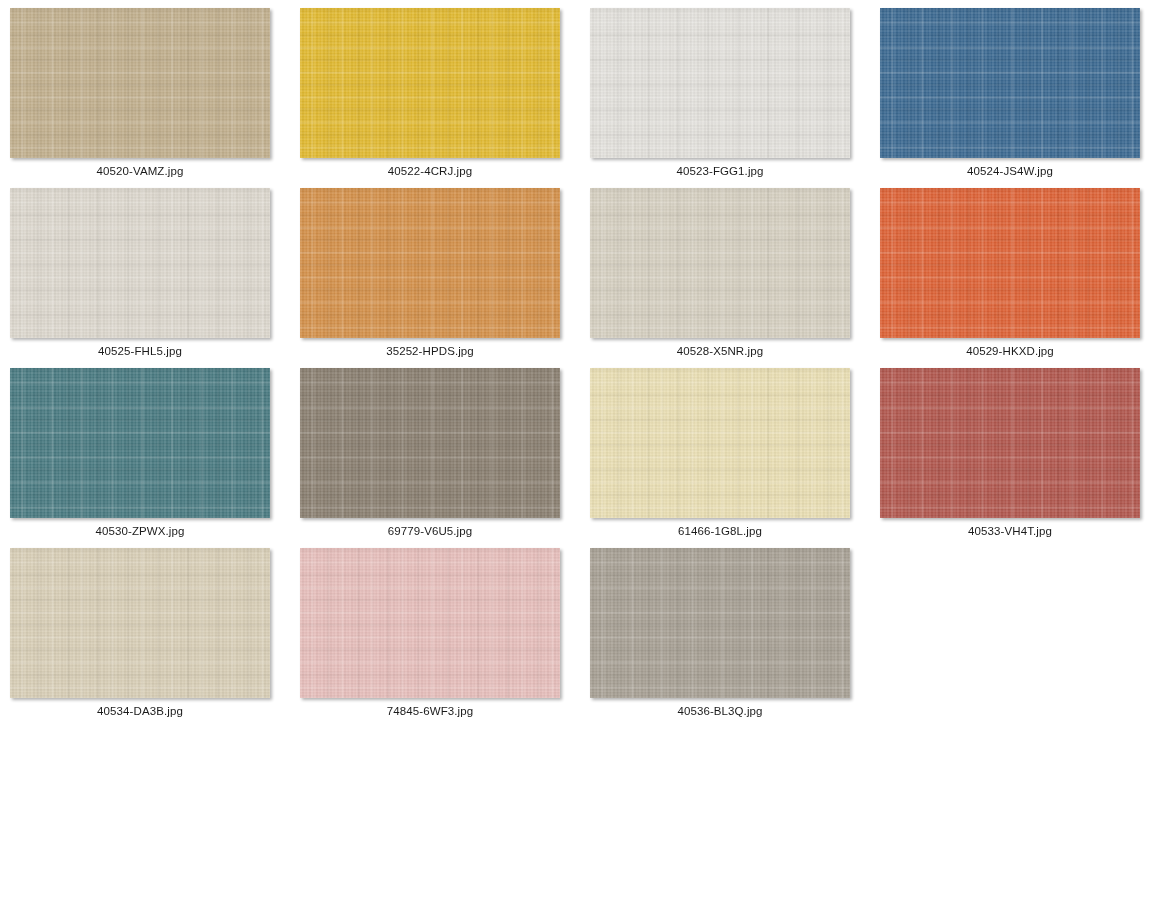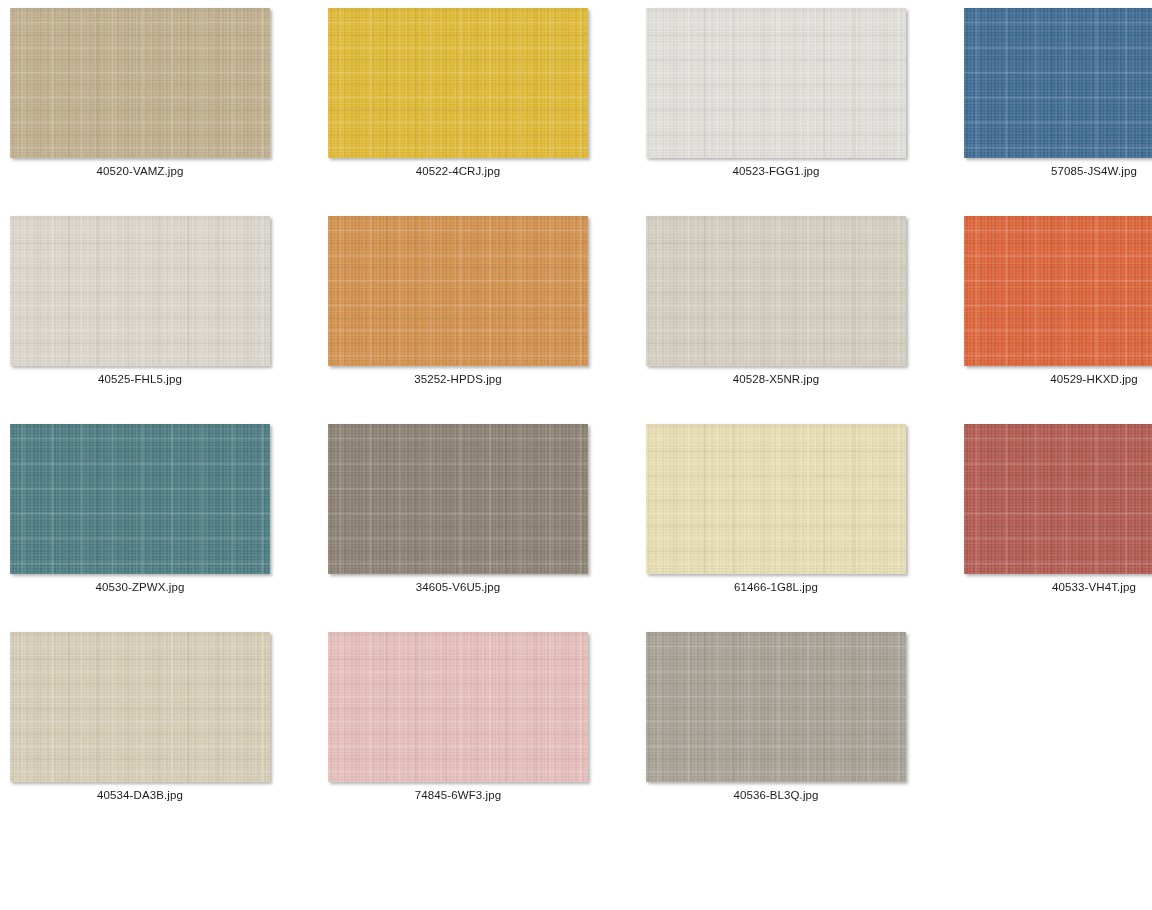--- a/index.html
+++ b/index.html
@@ -22,21 +22,20 @@
     height: 910px;
     padding: 8px 0 0 10px;
   }
 
   .grid {
     display: grid;
     grid-template-columns: repeat(4, 290px);
     grid-auto-rows: 180px;
     column-gap: 0px;
     row-gap: 0px;
-    gap: 28px;
   }
 
   .cell {
     width: 290px;
     height: 180px;
     position: relative;
   }
 
   .thumb-wrap {
     width: 260px;
@@ -136,21 +135,21 @@
       </div>
       <div class="cell">
         <div class="thumb-wrap">
           <div class="thumb" style="background-color: rgb(227, 225, 220);"></div>
           <div class="caption">40523-FGG1.jpg</div>
         </div>
       </div>
       <div class="cell">
         <div class="thumb-wrap">
           <div class="thumb" style="background-color: rgb(60, 106, 146);"></div>
-          <div class="caption">57085-JS4W.jpg</div>
+          <div class="caption">40524-JS4W.jpg</div>
         </div>
       </div>
       <div class="cell">
         <div class="thumb-wrap">
           <div class="thumb" style="background-color: rgb(221, 216, 206);"></div>
           <div class="caption">40525-FHL5.jpg</div>
         </div>
       </div>
       <div class="cell">
         <div class="thumb-wrap">
@@ -172,21 +171,21 @@
       </div>
       <div class="cell">
         <div class="thumb-wrap">
           <div class="thumb" style="background-color: rgb(74, 123, 130);"></div>
           <div class="caption">40530-ZPWX.jpg</div>
         </div>
       </div>
       <div class="cell">
         <div class="thumb-wrap">
           <div class="thumb" style="background-color: rgb(139, 128, 113);"></div>
-          <div class="caption">34605-V6U5.jpg</div>
+          <div class="caption">69779-V6U5.jpg</div>
         </div>
       </div>
       <div class="cell">
         <div class="thumb-wrap">
           <div class="thumb" style="background-color: rgb(234, 223, 180);"></div>
           <div class="caption">61466-1G8L.jpg</div>
         </div>
       </div>
       <div class="cell">
         <div class="thumb-wrap">

